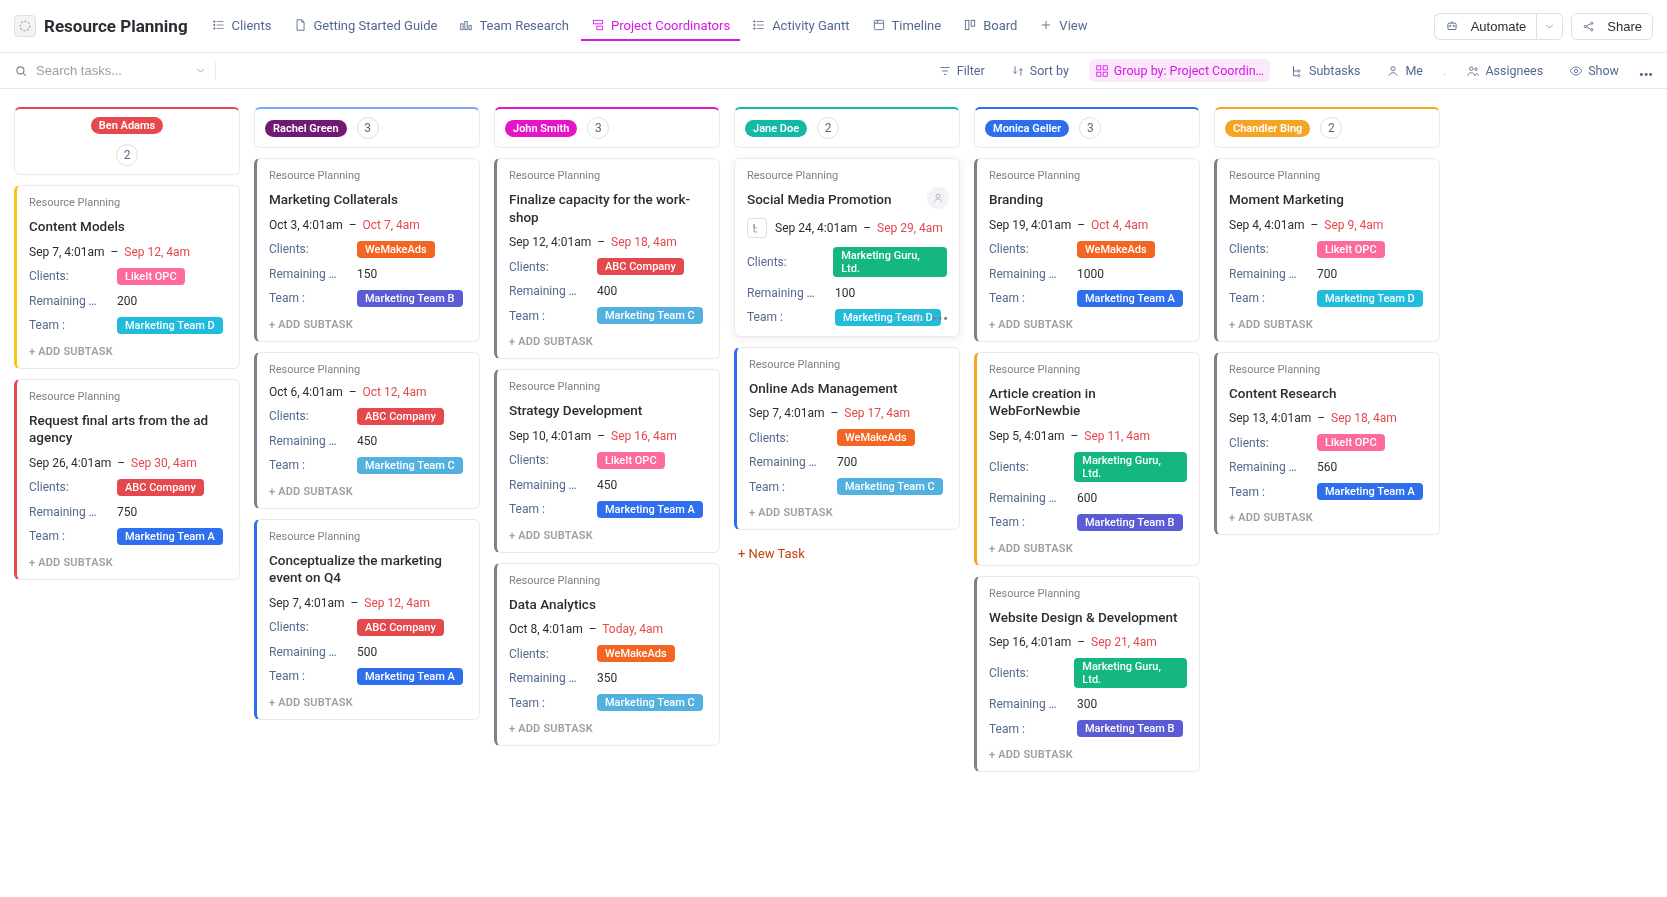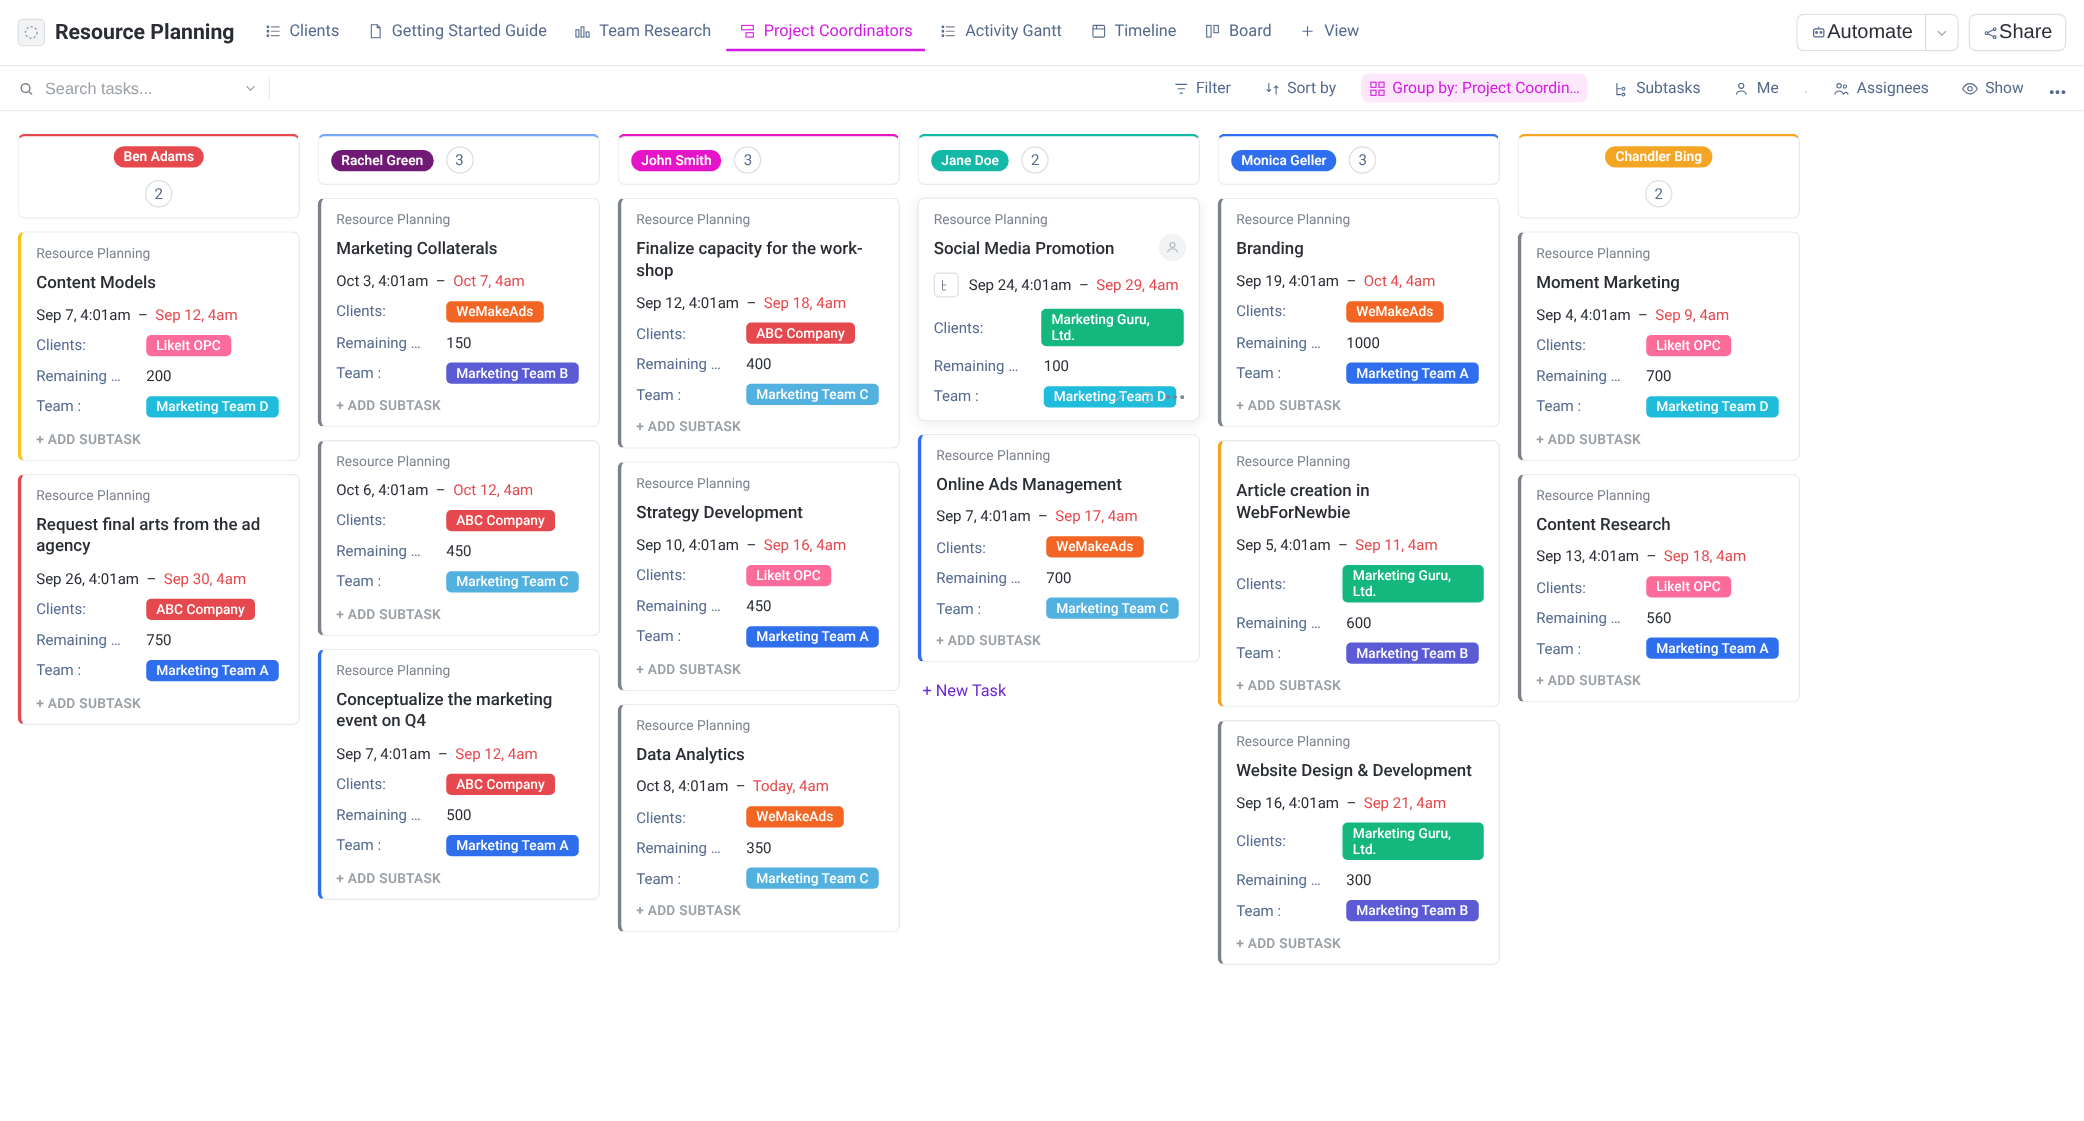--- a/index.html
+++ b/index.html
@@ -6,21 +6,21 @@
   body { font-family: -apple-system, BlinkMacSystemFont, "Segoe UI", Roboto, Helvetica, Arial, sans-serif; font-size: 13px; color: #2a2e34; background: #fff; }
   .topbar { display: flex; align-items: center; padding: 8px 14px; border-bottom: 1px solid #e8eaed; gap: 6px; }
   .topbar .app-icon { width: 22px; height: 22px; display:flex; align-items:center; justify-content:center; border:1px solid #e0e0e0; border-radius:4px; color:#9aa0a6; background:#f1f3f4; }
   .app-icon svg { stroke:#9aa0a6; }
   .title { font-weight: 700; font-size: 17px; margin-right: 8px; margin-left:2px; }
   .tabs { display: flex; align-items: center; gap: 2px; flex: 1; height: 36px;}
   .tab { display: flex; align-items: center; gap: 6px; padding: 6px 10px; color: #54698d; cursor: pointer; font-size: 13px; white-space: nowrap; border-bottom: 2px solid transparent; }
   .tab.active { color: #d41ae5; border-bottom-color: #d41ae5; }
   .tab svg { width: 14px; height: 14px; stroke: currentColor; fill: none; stroke-width: 1.5; }
   .topbar-right { display:flex; align-items:center; gap:8px; }
-  .btn { display:flex; align-items:center; gap:0; border:1px solid #dcdfe4; background:#fff; border-radius:6px; padding:5px 10px; font-size:16px; color:#2a2e34; cursor:pointer;}
+  .btn { display:flex; align-items:center; gap:12px; border:1px solid #dcdfe4; background:#fff; border-radius:6px; padding:5px 10px; font-size:13px; color:#2a2e34; cursor:pointer;}
   .btn.seg-left{ border-top-right-radius:0;border-bottom-right-radius:0; border-right:none;}
   .btn.seg-right{ border-top-left-radius:0;border-bottom-left-radius:0; padding:5px 6px;}
   .toolbar { display:flex; align-items:center; padding:6px 14px; border-bottom:1px solid #e8eaed; gap:10px;}
   .search-row { display:flex; align-items:center; gap:8px; color:#7c828d;}
   .search-input { border:none; outline:none; font-size:13px; width:150px; color:#2a2e34;}
   .search-input::placeholder{color:#9aa0a6;}
   .tool-right { margin-left:auto; display:flex; align-items:flex-end; gap:14px; }
   .tool-chip { display:flex; align-items:center; gap:5px; color:#54698d; font-size:12.5px; cursor:pointer; padding:4px 6px; border-radius:6px;}
   .tool-chip.active { background:#fde7fb; color:#d41ae5;}
   .tool-chip svg{ width:14px; height:14px; stroke:currentColor; fill:none; stroke-width:1.5;}
@@ -32,21 +32,21 @@
   .card { background:#fff; border:1px solid #e8eaed; border-radius:6px; padding:10px 12px; display:flex; flex-direction:column; gap:9px; position:relative; border-left-width:3px; box-shadow:0 0 0 rgba(0,0,0,0);}
   .card.hover { box-shadow:0 2px 10px rgba(0,0,0,0.08);}
   .card .crumb { font-size:11px; color:#7c828d;}
   .card .ctitle { font-size:13.5px; font-weight:500; color:#2a2e34; line-height:1.3;}
   .dates { font-size:12px; color:#2a2e34;}
   .dates .end { color:#e5484d;}
   .row { display:flex; align-items:center; gap:10px; font-size:12px;}
   .row .label { color:#54698d; width:78px; overflow:hidden; text-overflow:ellipsis; white-space:nowrap;}
   .chip { font-size:11px; color:#fff; padding:2px 8px; border-radius:4px; font-weight:500;}
   .add-sub { font-size:11px; font-weight:600; color:#9aa0a6; letter-spacing:0.2px; cursor:pointer; padding-top:2px;}
-  .new-task { color:#6d28d9; font-size:13px; padding:6px 4px; cursor:pointer;}
+  .new-task { color:#c2410c; font-size:13px; padding:6px 4px; cursor:pointer;}
   .card .bullets { position:absolute; right:10px; bottom:10px; display:flex; gap:8px; align-items:center;}
   .bullets svg{ width:14px;height:14px; stroke:#b0b5bd; fill:none; stroke-width:1.6;}
   .dots { color:#7c828d; font-weight:bold; letter-spacing:1px; cursor:pointer;}
   .avatar-ghost{ position:absolute; right:10px; top:28px; width:22px; height:22px; border-radius:50%; background:#f1f3f4; display:flex; align-items:center; justify-content:center;}
   .avatar-ghost svg{ width:12px;height:12px;stroke:#b0b5bd;fill:none;stroke-width:1.8;}
   .subtask-icon{ width:20px;height:20px; border:1px solid #dcdfe4; border-radius:4px; display:flex; align-items:center; justify-content:center;}
   .subtask-icon svg{width:12px;height:12px;stroke:#7c828d;fill:none;stroke-width:1.5;}
   .date-row{display:flex;align-items:center;gap:8px;}
   .icon-chev{width:13px;height:13px;stroke:#9aa0a6;fill:none;stroke-width:1.8;}
   .divider-v{width:1px;height:18px;background:#e8eaed;}
@@ -526,21 +526,21 @@
           <span>300</span>
         </div>
         <div class="row">
           <span class="label">Team :</span>
           <span class="chip" style="background:#5b5bd6">Marketing Team B</span>
         </div>
         <div class="add-sub">+ ADD SUBTASK</div>
       </div>
     </div>
     <div class="col">
-      <div class="col-header" style="border-top-color: rgb(245, 165, 36); flex-direction: column;">
+      <div class="col-header" style="border-top-color: rgb(245, 165, 36);">
         <span class="badge" style="background:#f5a524">Chandler Bing</span>
         <span class="count">2</span>
       </div>
       <div class="card" style="border-left-color: rgb(124, 130, 141);">
         <div class="crumb">Resource Planning</div>
         <div class="ctitle">Moment Marketing</div>
         <div class="date-row">
           <div class="dates">Sep 4, 4:01am &nbsp;–&nbsp; <span class="end">Sep 9, 4am</span></div>
         </div>
         <div class="row">

